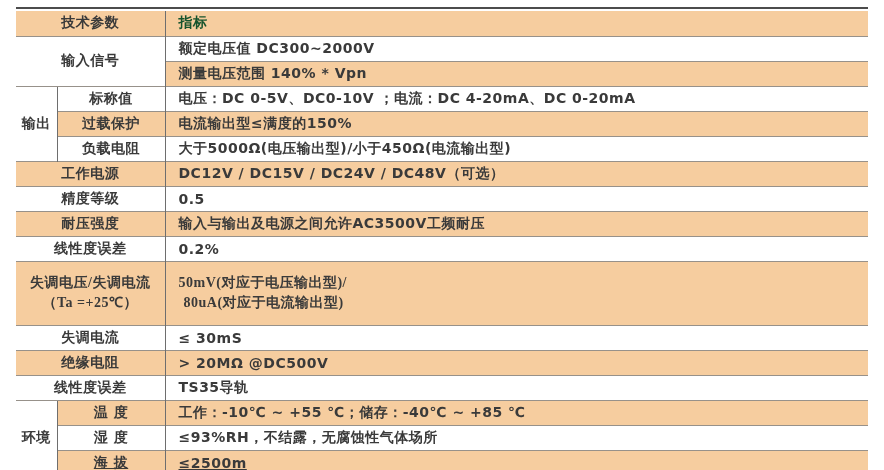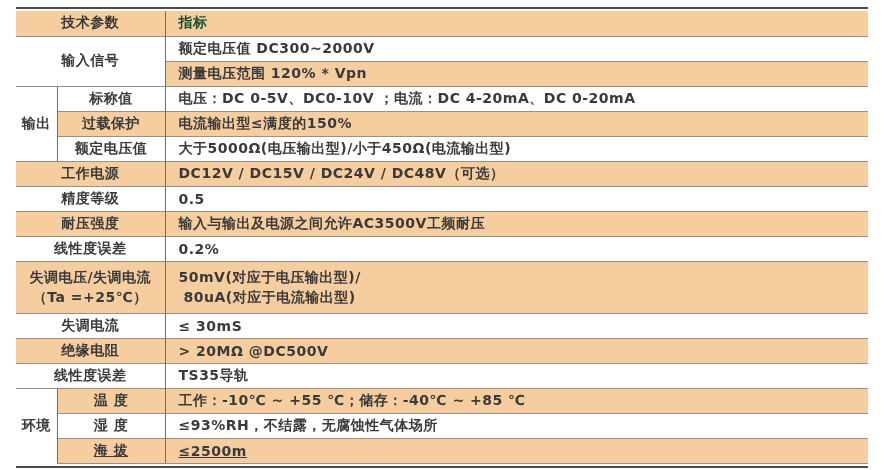--- a/index.html
+++ b/index.html
@@ -37,21 +37,21 @@
     font-weight: 700;
     color: #3a3a3a;
     letter-spacing: 0.5px;
     padding: 0;
     border-top: 1px solid #97918a;
     vertical-align: middle;
     overflow: hidden;
     white-space: nowrap;
   }
   tr { height: 25px; }
-  tr.tall { height: 52px; }
+  tr.tall { height: 64px; font-family: Liberation Serif, serif; }
   tr.first td, tr.first th { border-top: none; }
   tr.last td { border-bottom: 1px solid #97918a; text-decoration: underline; }
 
   .c { text-align: center; }
   .v {
     text-align: left;
     padding-left: 13px;
     border-left: 1px solid #6e6e6e;
   }
   .sub { border-left: 1px solid #6e6e6e; text-align: center; margin-top: 36px; }
@@ -76,34 +76,34 @@
         <tr class="first">
       <th colspan="2" class="c peach">技术参数</th>
       <th class="c peach v"><span class="gray-text">指标</span></th>
     </tr>
 
     <tr>
       <td rowspan="2" colspan="2" class="c white">输入信号</td>
       <td class="v white">额定电压值 DC300~2000V</td>
     </tr>
     <tr>
-      <td class="v peach">测量电压范围 120% * Vpn</td>
+      <td class="v peach">测量电压范围 140% * Vpn</td>
     </tr>
 
     <tr>
       <td rowspan="3" class="c white">输出</td>
       <td class="sub white">标称值</td>
       <td class="v white">电压：DC 0-5V、DC0-10V ；电流：DC 4-20mA、DC 0-20mA</td>
     </tr>
     <tr>
       <td class="sub peach">过载保护</td>
       <td class="v peach">电流输出型≤满度的150%</td>
     </tr>
     <tr>
-      <td class="sub white">额定电压值</td>
+      <td class="sub white">负载电阻</td>
       <td class="v white">大于5000Ω(电压输出型)/小于450Ω(电流输出型)</td>
     </tr>
 
     <tr>
       <td colspan="2" class="c peach">工作电源</td>
       <td class="v peach">DC12V / DC15V / DC24V / DC48V（可选）</td>
     </tr>
 
     <tr>
       <td colspan="2" class="c white">精度等级</td>

